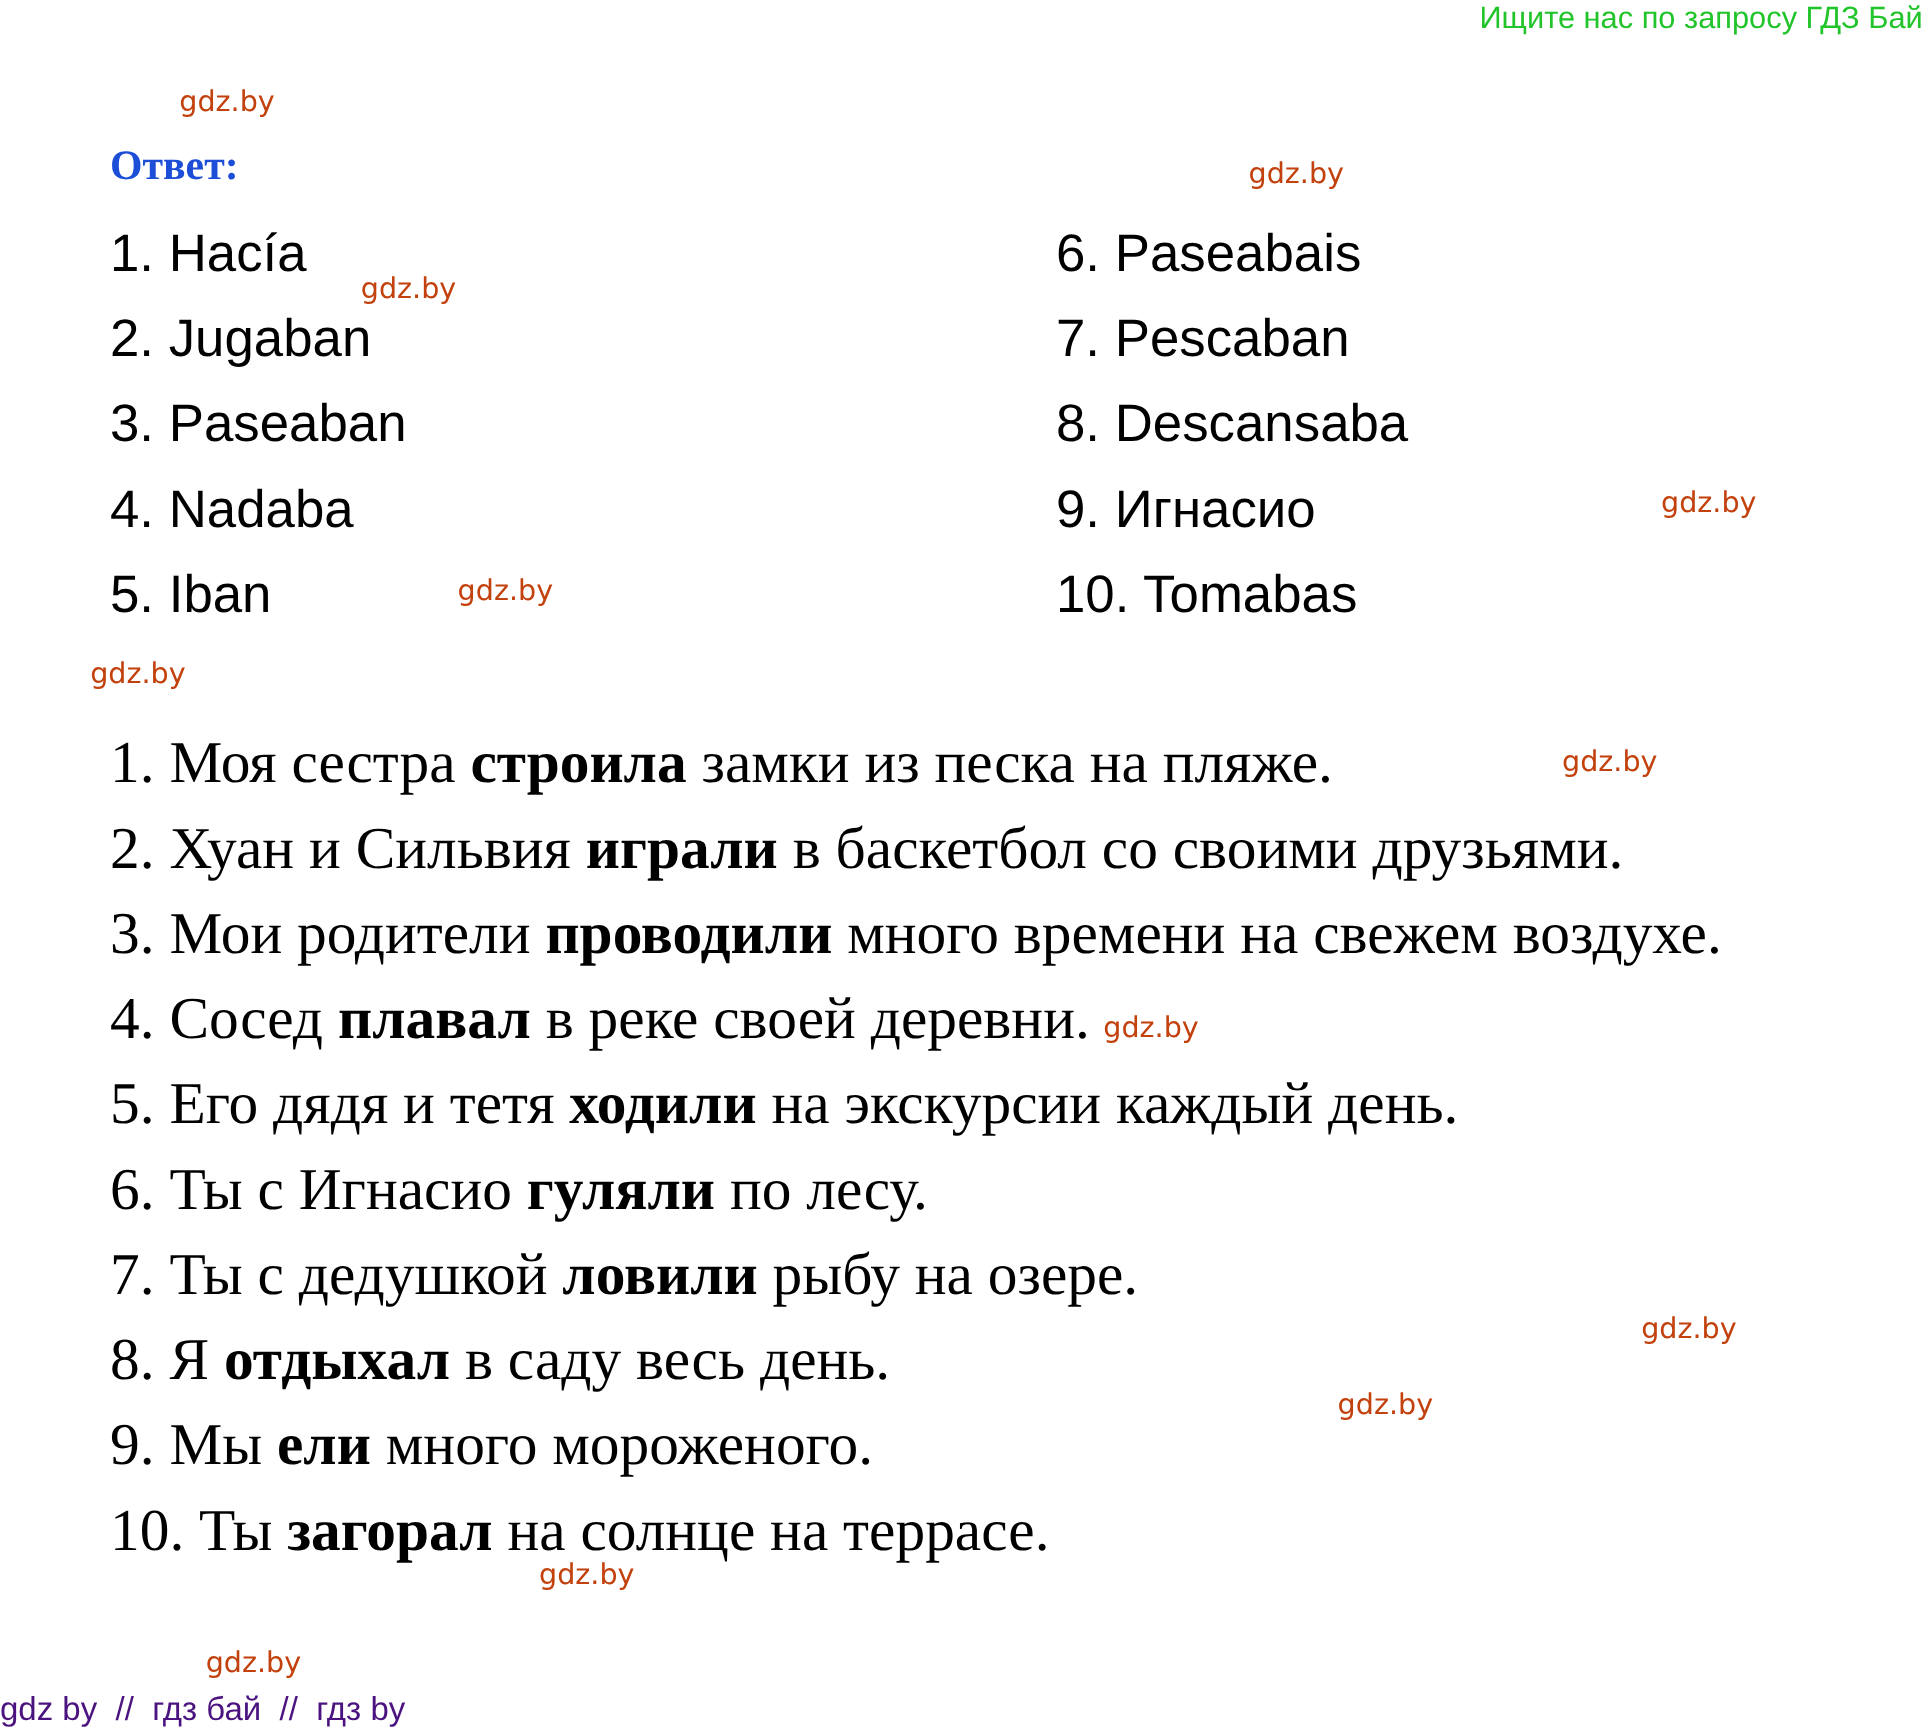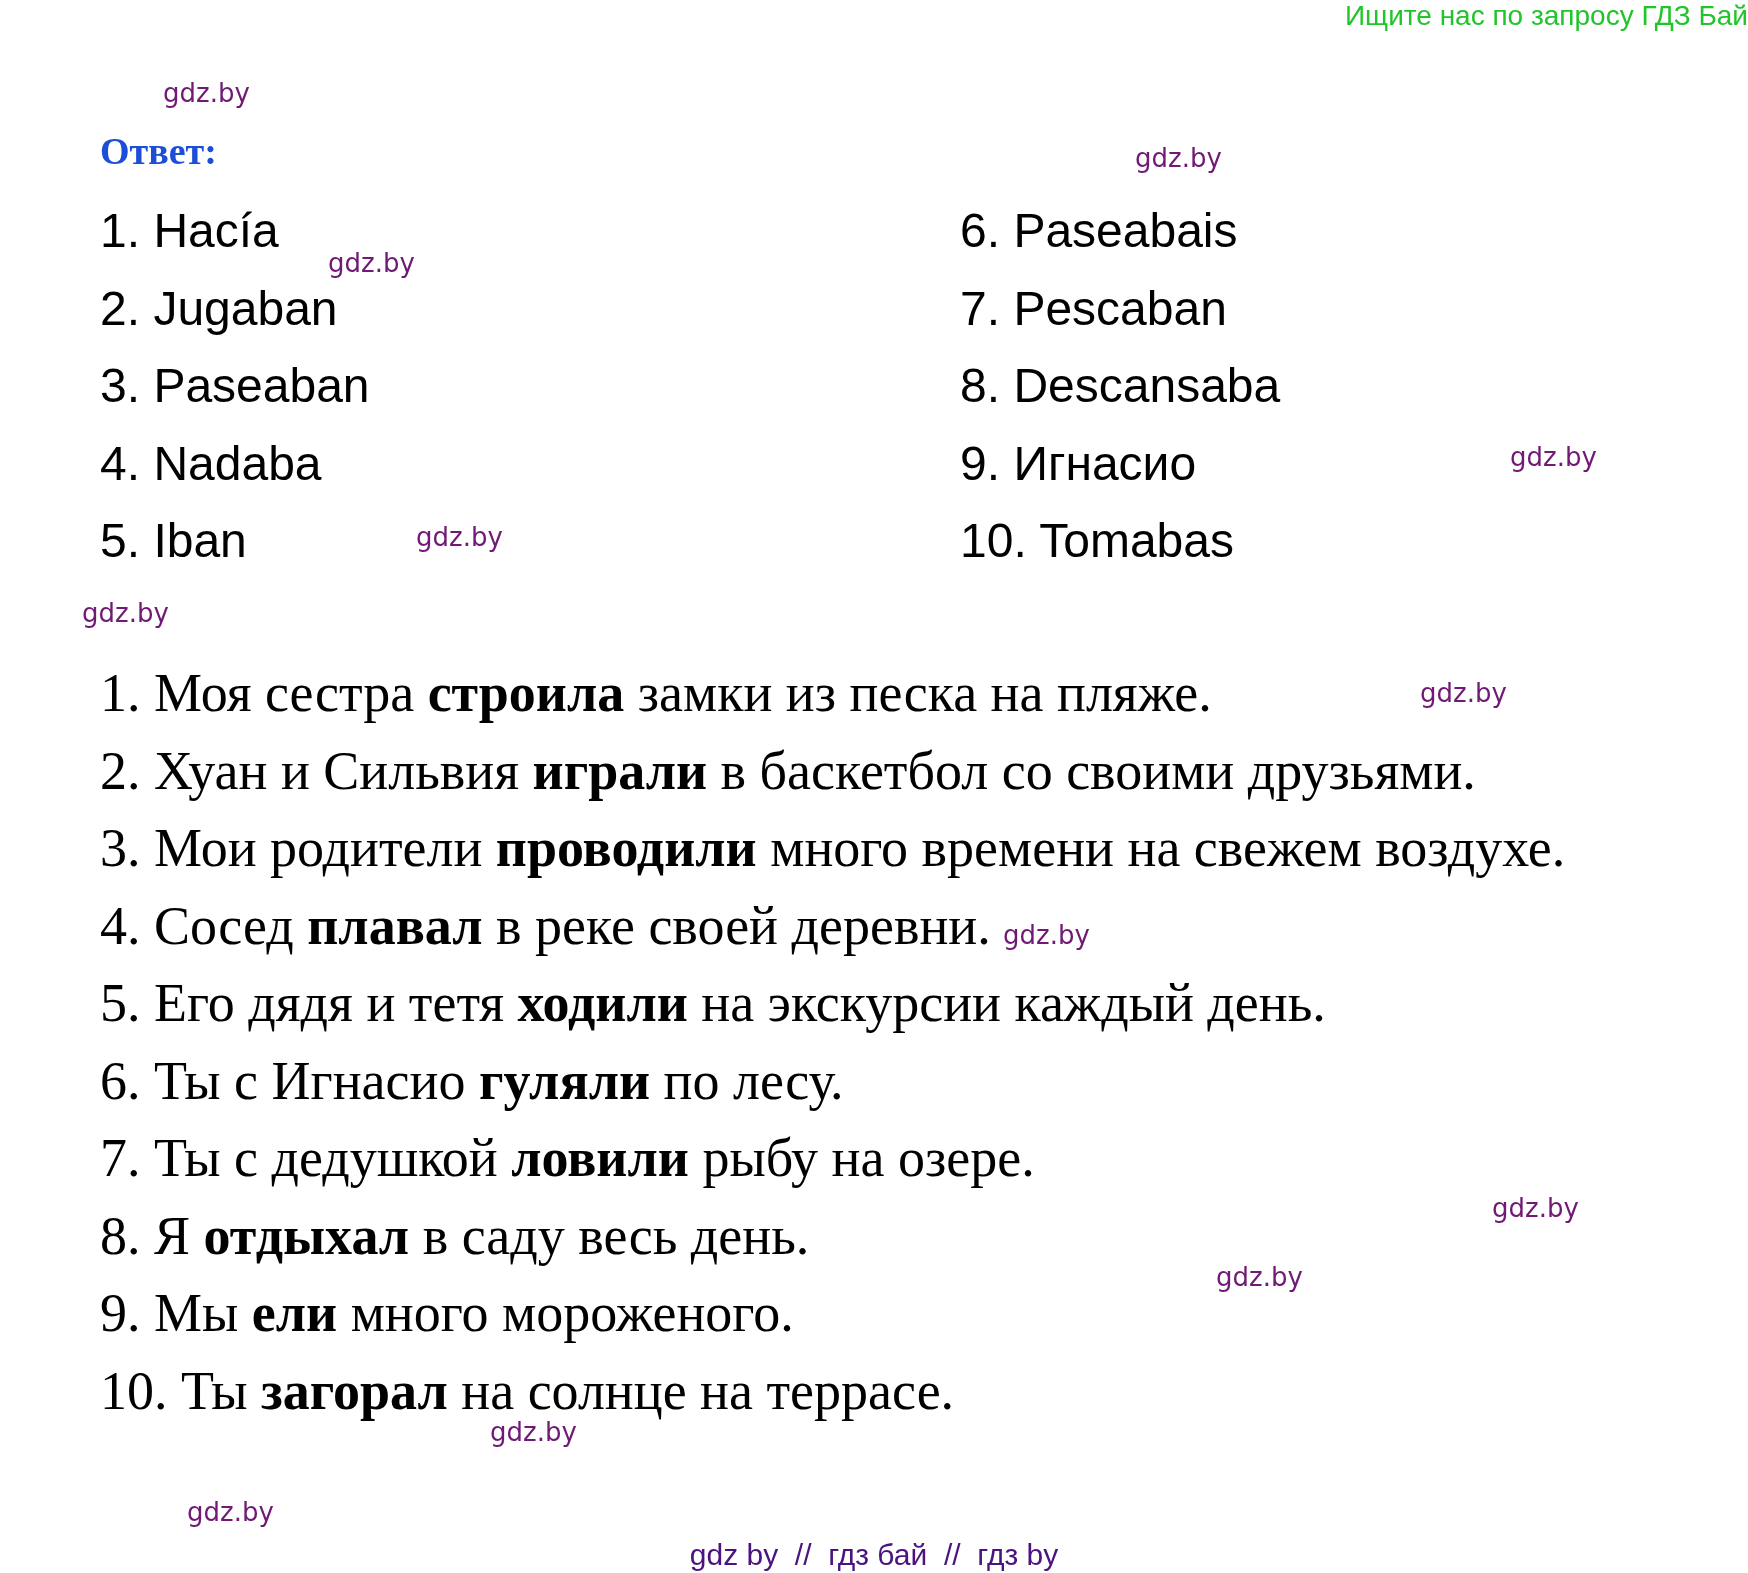--- a/index.html
+++ b/index.html
@@ -4,21 +4,21 @@
 <style>
   html, body { margin: 0; padding: 0; background: #ffffff; }
   body { width: 1748px; height: 1573px; position: relative; overflow: hidden; }
   .banner {
     position: absolute; left: 0; top: 0; width: 1748px; height: 34px;
     text-align: right; font-family: "Liberation Sans", sans-serif;
     font-size: 28px; line-height: 32px; color: #21c42a;
   }
   .wm {
     position: absolute; font-family: "DejaVu Sans", sans-serif;
-    font-size: 26px; line-height: 30px; color: #701a75; white-space: nowrap;
+    font-size: 26px; line-height: 30px; color: #c2410c; white-space: nowrap;
   }
   .heading {
     position: absolute; left: 100px; top: 120px;
     font-family: "Liberation Serif", serif; font-weight: bold;
     font-size: 38px; line-height: 62px; color: #1d4ed8;
   }
   .col { position: absolute; top: 192px; margin: 0; padding: 0; list-style: none; }
   .col li {
     font-family: Liberation Sans, sans-serif; font-size: 48px;
     height: 77.5px; line-height: 77.5px; color: #000; white-space: nowrap;
@@ -26,21 +26,21 @@
   .col-left { left: 100px; }
   .col-right { left: 960px; }
   .sentences { position: absolute; left: 100px; top: 655px; width: 1570px; }
   .sent {
     font-family: "Liberation Serif", serif; font-size: 54px;
     line-height: 77.5px; color: #000; white-space: nowrap;
   }
   .sent.justify { white-space: normal; text-align: justify; text-align-last: left; }
   .sent b { font-weight: bold; }
   .footer {
-    position: absolute; left: 0; top: 1538px; width: 1748px; text-align: center;
+    position: absolute; left: 0; top: 1538px; width: 1748px; 
     font-family: "Liberation Sans", sans-serif; font-size: 30px; line-height: 34px;
     color: #4a137f; white-space: pre;
   }
 </style>
 </head>
 <body>
 
 <div class="banner">Ищите нас по запросу ГДЗ Бай</div>
 
 <div class="wm" style="left:163px;top:78px;">gdz.by</div>

